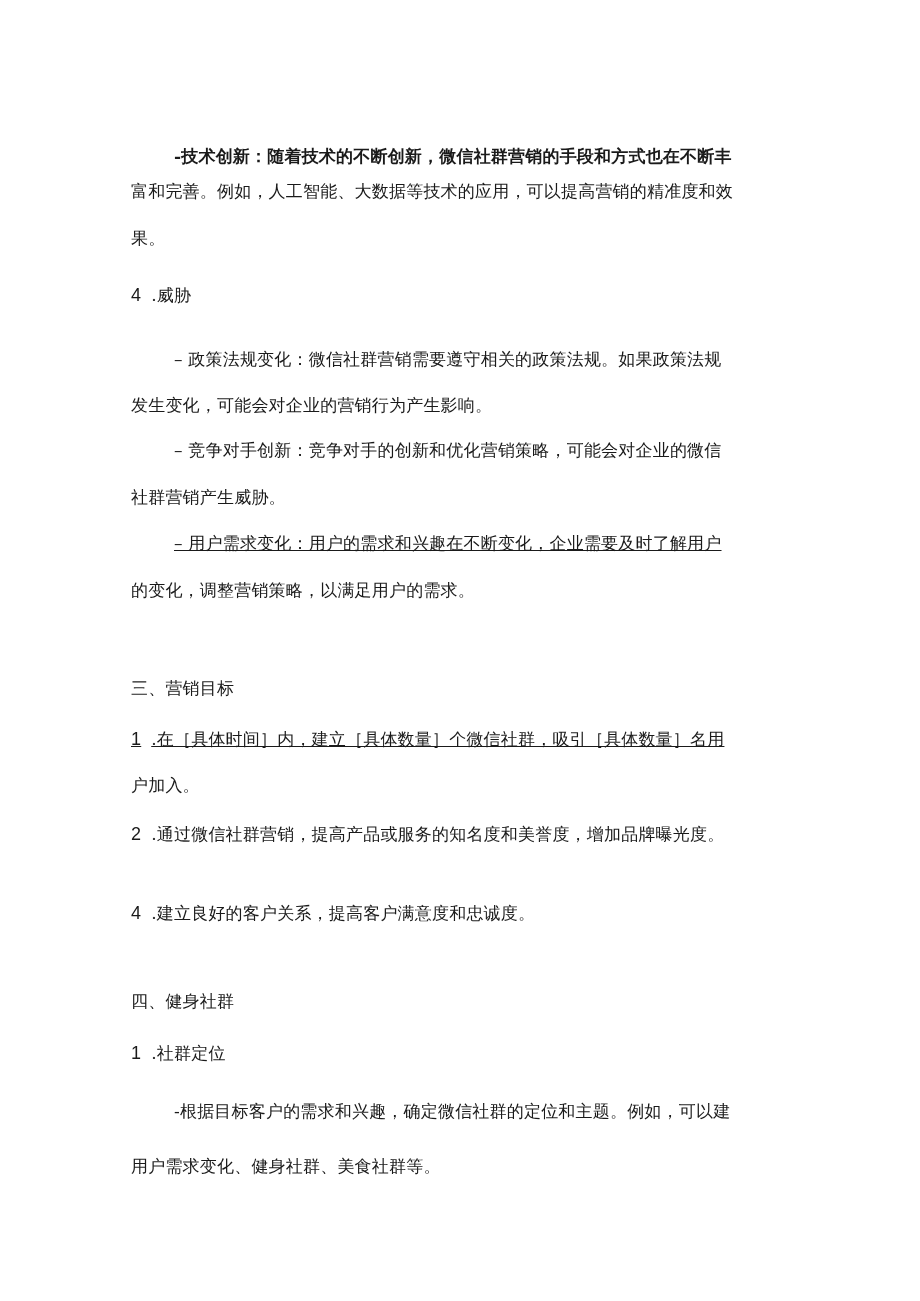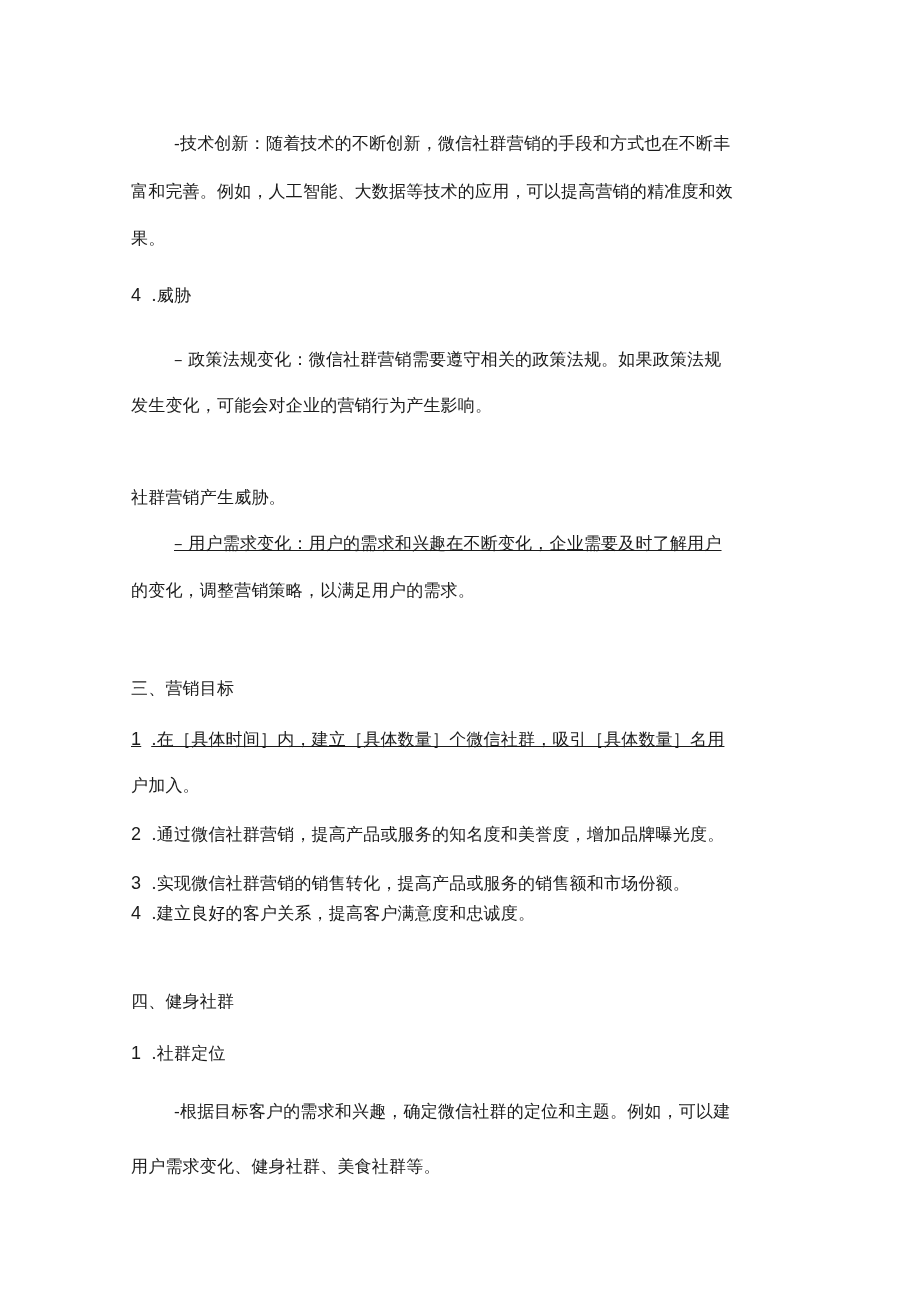--- a/index.html
+++ b/index.html
@@ -34,50 +34,48 @@
       font-family: "Liberation Sans", "DejaVu Sans", sans-serif;
       font-size: 18px;
       margin-right: 10px;
     }
   </style>
 </head>
 <body>
 
 <div class="page">
 
-  <div class="line indent" style="top:132px;">-技术创新：随着技术的不断创新，微信社群营销的手段和方式也在不断丰</div>
+  <div class="line indent" style="top:145px;font-weight:bold;">-技术创新：随着技术的不断创新，微信社群营销的手段和方式也在不断丰</div>
   <div class="line" style="top:180px;">富和完善。例如，人工智能、大数据等技术的应用，可以提高营销的精准度和效</div>
   <div class="line" style="top:227px;">果。</div>
 
   <div class="line" style="top:284px;">
     <span class="num">4</span><span>.威胁</span>
   </div>
 
   <div class="line indent" style="top:348px;">– 政策法规变化：微信社群营销需要遵守相关的政策法规。如果政策法规</div>
   <div class="line" style="top:394px;">发生变化，可能会对企业的营销行为产生影响。</div>
 
+  <div class="line indent" style="top:439px;">– 竞争对手创新：竞争对手的创新和优化营销策略，可能会对企业的微信</div>
   <div class="line" style="top:486px;">社群营销产生威胁。</div>
 
   <div class="line indent" style="top:532px;text-decoration:underline;">– 用户需求变化：用户的需求和兴趣在不断变化，企业需要及时了解用户</div>
   <div class="line" style="top:579px;">的变化，调整营销策略，以满足用户的需求。</div>
 
   <div class="line" style="top:677px;">三、营销目标</div>
 
   <div class="line" style="top:728px;text-decoration:underline;">
     <span class="num">1</span><span>.在［具体时间］内，建立［具体数量］个微信社群，吸引［具体数量］名用</span>
   </div>
   <div class="line" style="top:774px;">户加入。</div>
 
   <div class="line" style="top:823px;">
     <span class="num">2</span><span>.通过微信社群营销，提高产品或服务的知名度和美誉度，增加品牌曝光度。</span>
   </div>
 
-  <div class="line" style="top:872px;">
-    <span class="num">3</span><span>.实现微信社群营销的销售转化，提高产品或服务的销售额和市场份额。</span>
-  </div>
 
   <div class="line" style="top:902px;">
     <span class="num">4</span><span>.建立良好的客户关系，提高客户满意度和忠诚度。</span>
   </div>
 
   <div class="line" style="top:990px;">四、健身社群</div>
 
   <div class="line" style="top:1042px;">
     <span class="num">1</span><span>.社群定位</span>
   </div>

